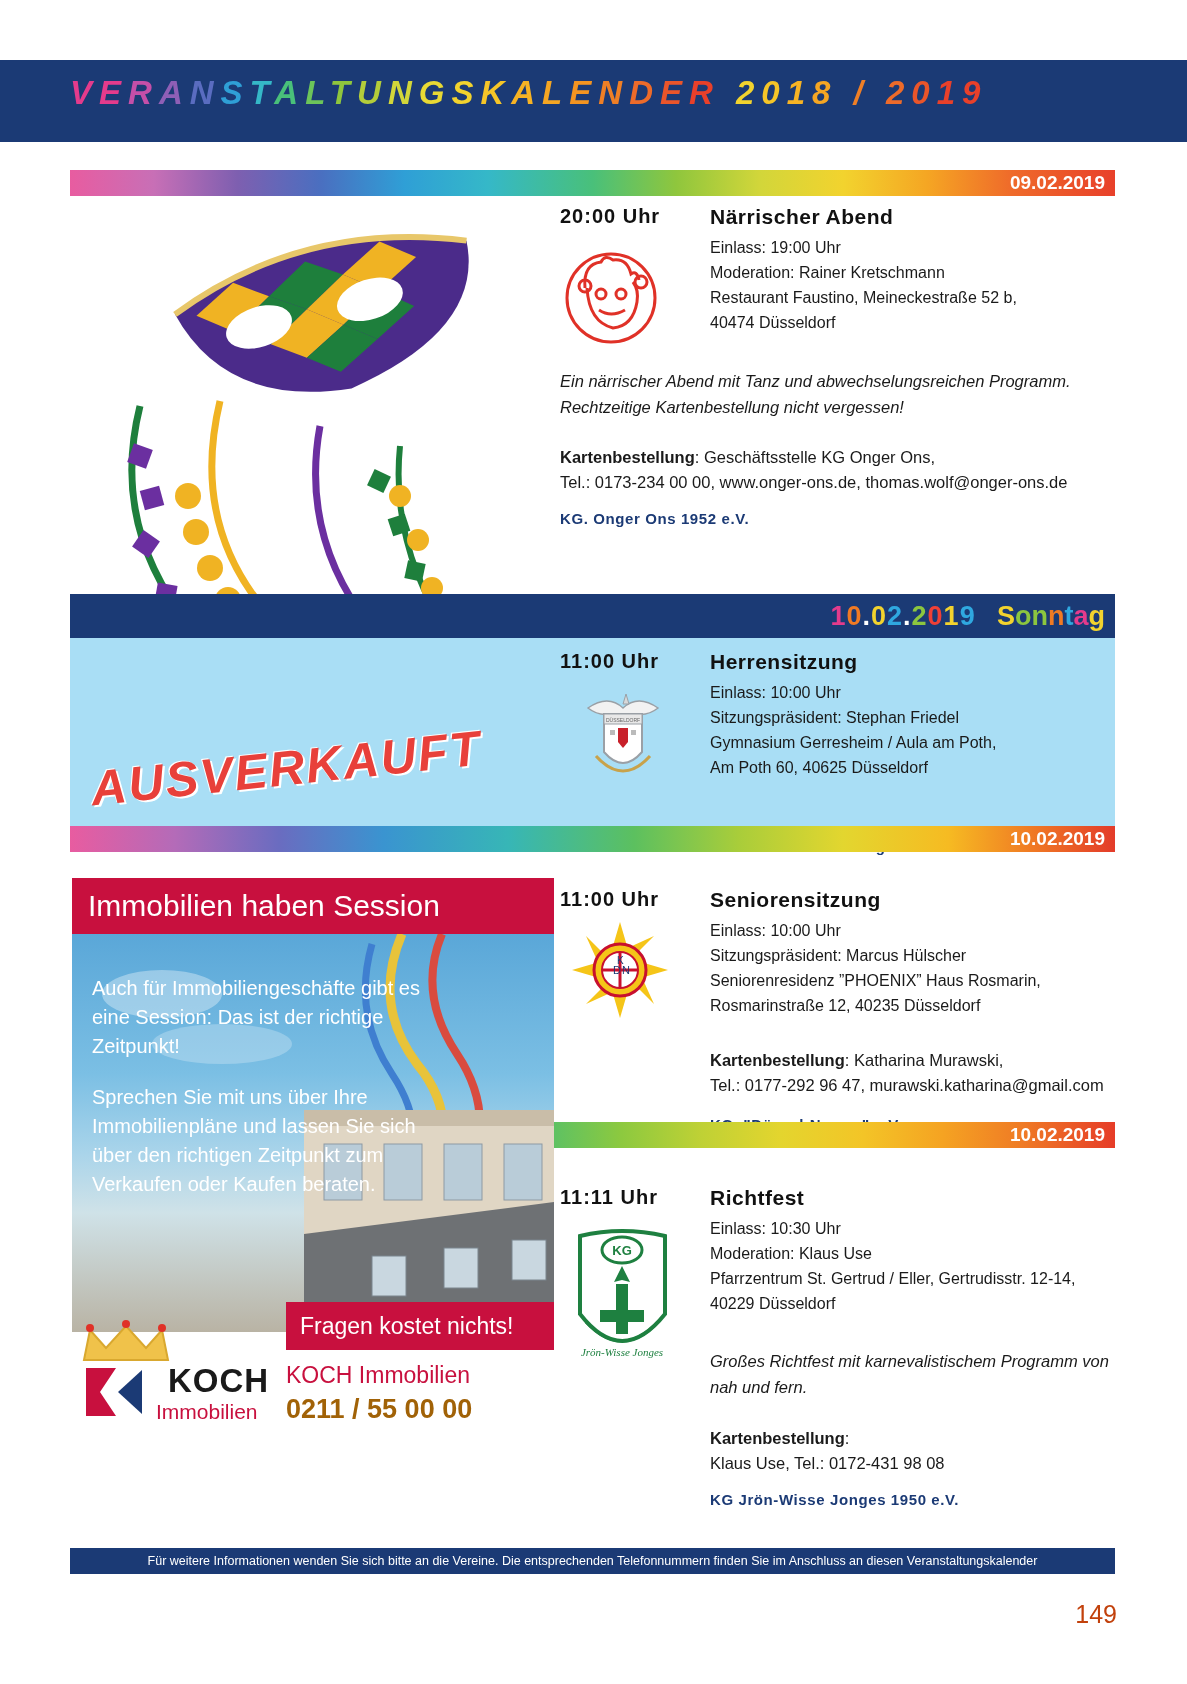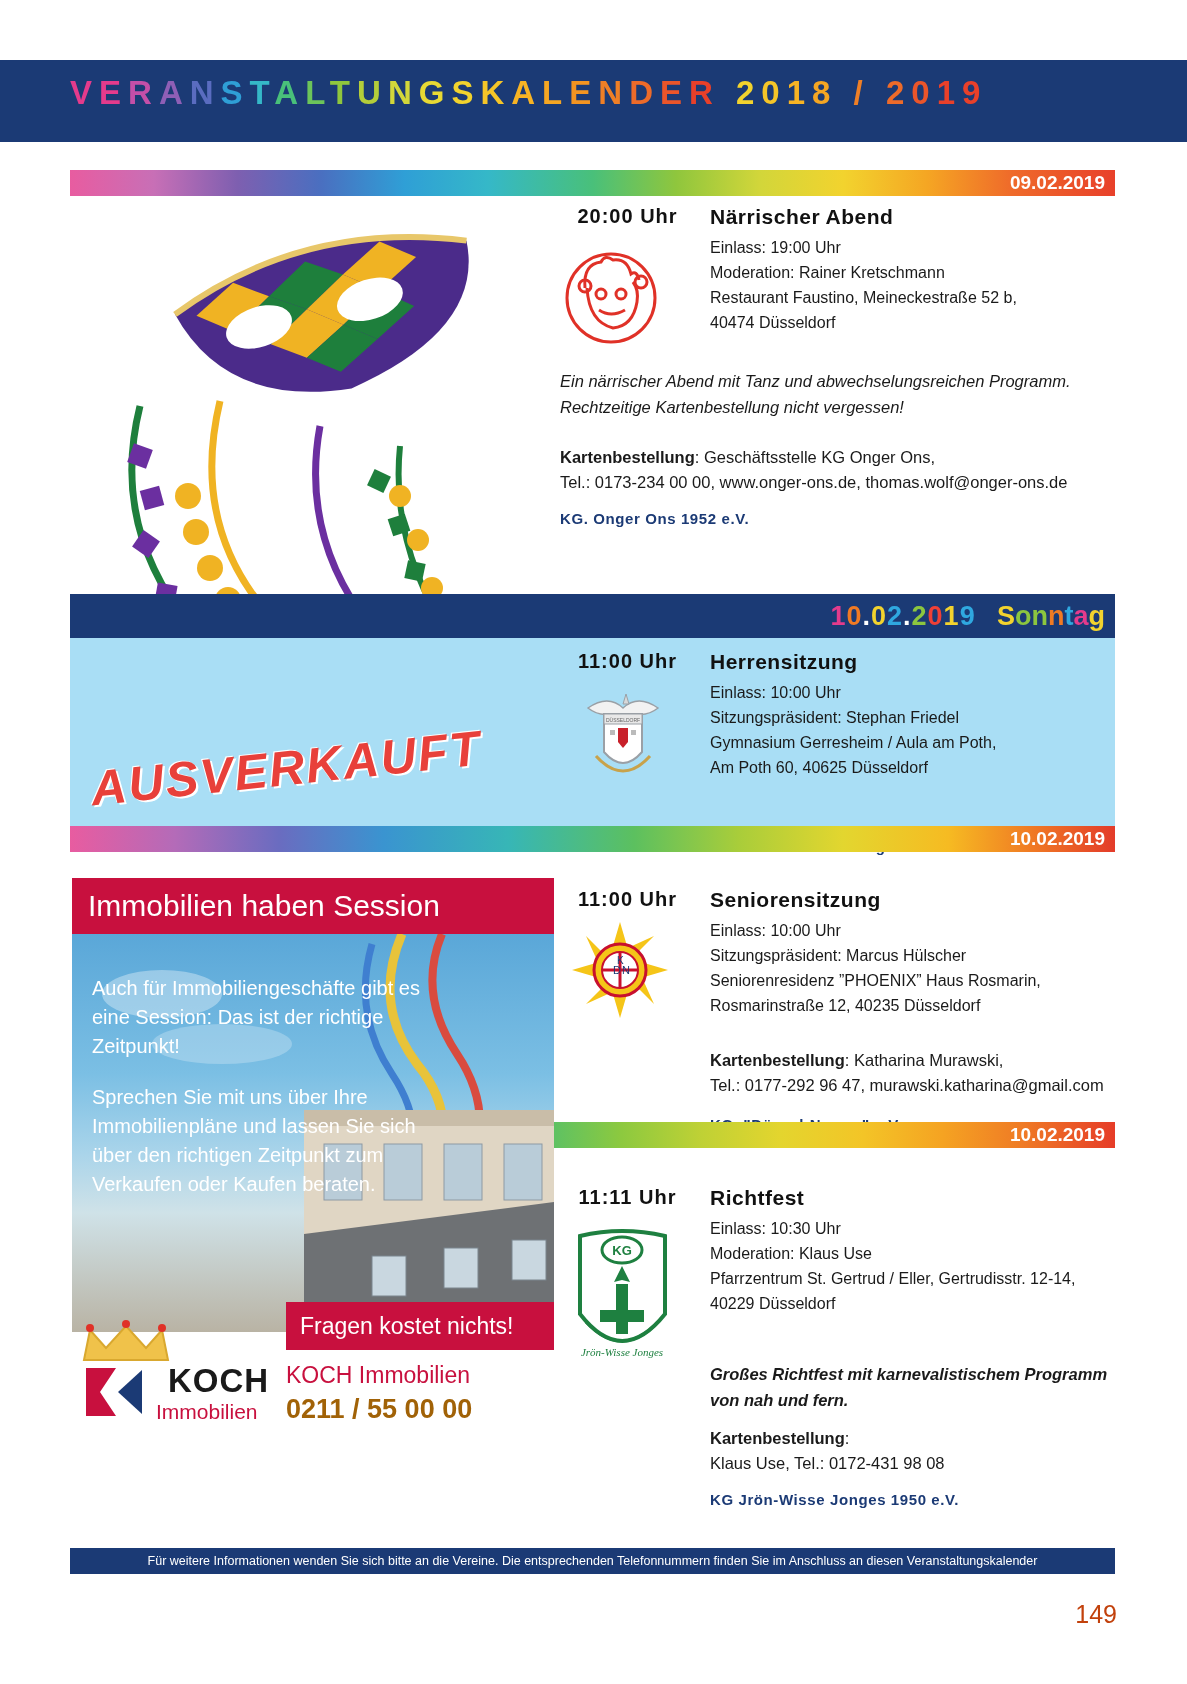--- a/index.html
+++ b/index.html
@@ -14,20 +14,21 @@
     font-family: "Liberation Sans", sans-serif;
     overflow: hidden;
   }
 
   
   .page-header {
     position: absolute;
     left: 0; top: 60px;
     width: 1187px; height: 82px;
     background: #1b3a75;
+    font-style: italic;
   }
   .header-title {
     position: absolute;
     left: 70px; top: 14px;
     font-size: 33px;
     font-weight: bold;
     letter-spacing: 7px;
     font-family: "Liberation Sans", sans-serif;
   }
   .header-title span { display: inline; }
@@ -94,21 +95,20 @@
     color: #1a1a1a;
   }
   .event .time {
     position: absolute;
     left: 0; top: 0;
     width: 135px;
     font-size: 20px;
     font-weight: bold;
     letter-spacing: 1px;
     color: #111;
-    text-align: center;
   }
   .event .title {
     position: absolute;
     left: 150px; top: 0;
     font-size: 21px;
     font-weight: bold;
     letter-spacing: 0.5px;
     color: #111;
   }
   .event .details {
@@ -444,21 +444,21 @@
 
 <div class="event" style="left:560px; top:1186px; width:560px;">
   <div class="time">11:11 Uhr</div>
   <div class="title">Richtfest</div>
   <div class="details">
     <div>Einlass: 10:30 Uhr</div>
     <div>Moderation: Klaus Use</div>
     <div>Pfarrzentrum St. Gertrud / Eller, Gertrudisstr. 12-14,</div>
     <div>40229 Düsseldorf</div>
   </div>
-  <div class="italic-note" style="position:absolute; left:150px; top:175px; width:420px;font-weight:bold;">Großes Richtfest mit karnevalistischem Programm von nah und fern.</div>
+  <div class="italic-note" style="position:absolute; left:150px; top:162px; width:420px;">Großes Richtfest mit karnevalistischem Programm von nah und fern.</div>
   <div class="booking" style="position:absolute; left:150px; top:240px; width:430px;">
     <div><b>Kartenbestellung</b><span>:</span></div>
     <div>Klaus Use, Tel.: 0172-431 98 08</div>
   </div>
   <div class="club" style="position:absolute; left:150px; top:305px;">KG Jrön-Wisse Jonges 1950 e.V.</div>
 </div>
 
 <div class="logo-box" style="left:570px; top:1222px;">
   <svg width="105" height="150" viewBox="0 0 105 150">
     <path d="M10 14 Q52 4 95 14 L95 92 Q52 146 10 92 Z" fill="#ffffff" stroke="#1e8040" stroke-width="4"></path>

